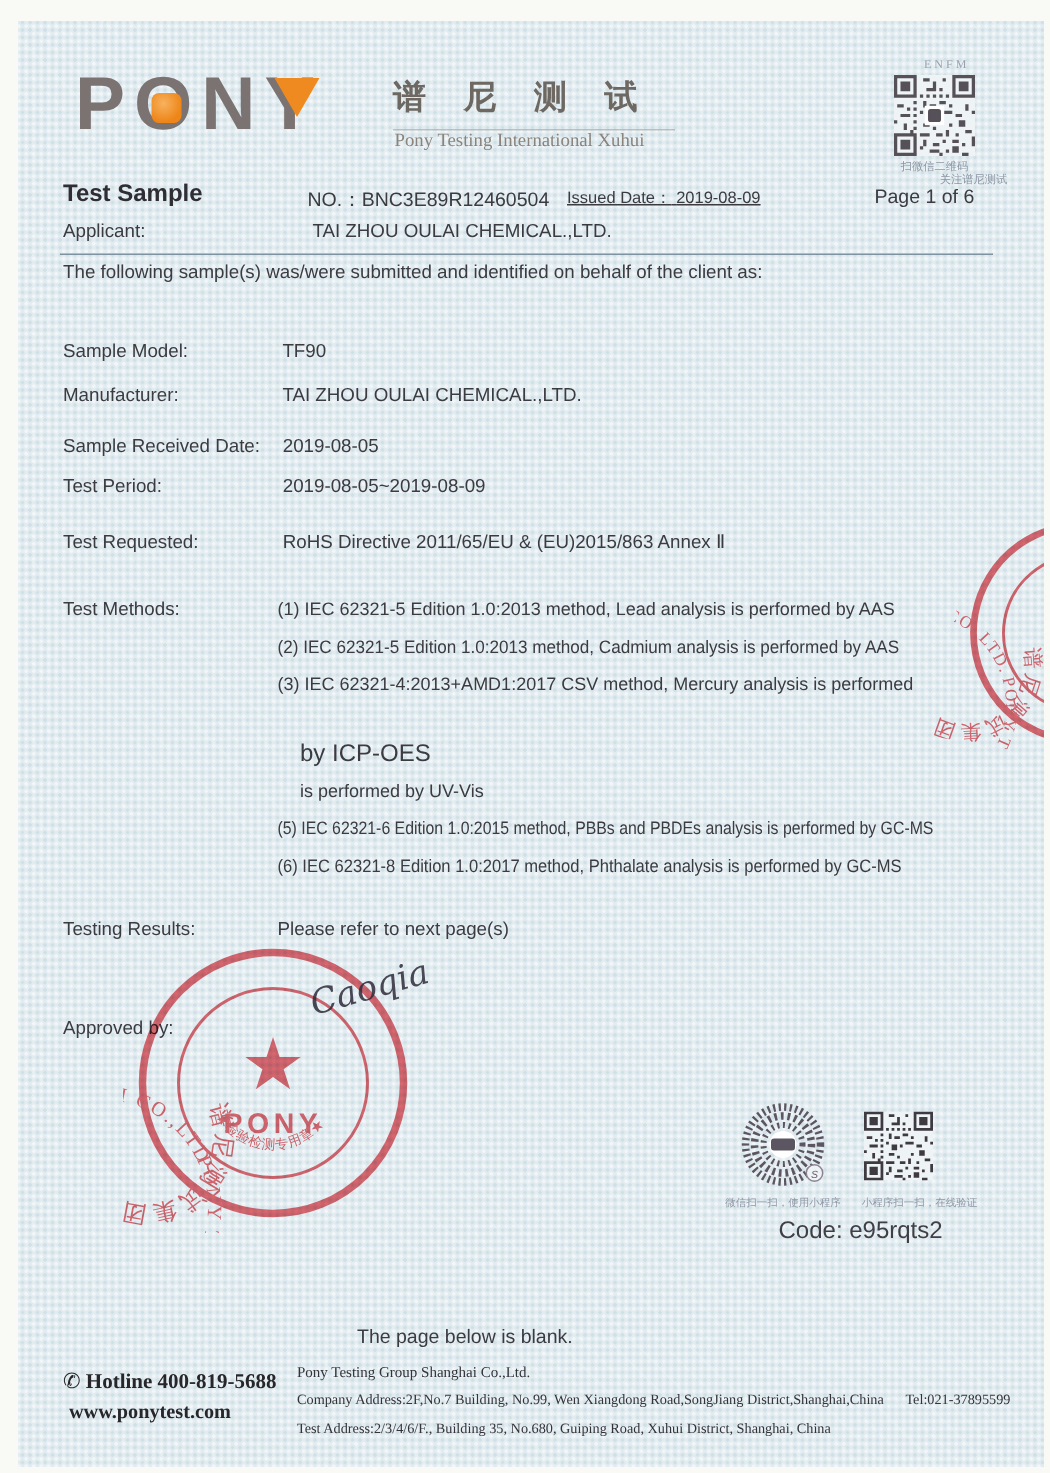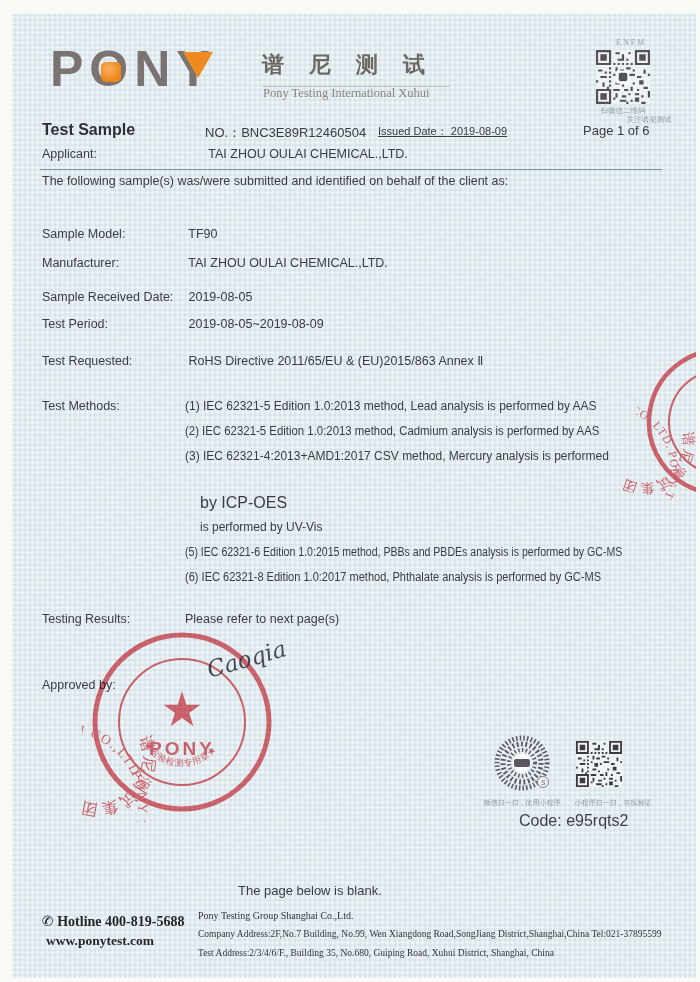--- a/index.html
+++ b/index.html
@@ -218,21 +218,21 @@
     <div class="t" style="left:238px;top:836px;font-size:13px;margin-top:47px;">The page below is blank.</div>
 
     <div class="footer-bold" style="left:42px;top:913px;font-size:14px;">
       <span style="font-family:'DejaVu Sans',sans-serif;">✆</span>
       <span>Hotline 400-819-5688</span>
     </div>
     <div class="footer-bold" style="left:46px;top:933px;font-size:13.5px;">www.ponytest.com</div>
     <div class="footer-small" style="left:198px;top:910px;font-size:10px;">Pony Testing Group Shanghai Co.,Ltd.</div>
     <div class="footer-small" style="left:198px;top:929px;">
       <span>Company Address:2F,No.7 Building, No.99, Wen Xiangdong Road,SongJiang District,Shanghai,China</span>
-      <span style="margin-left:0;">Tel:021-37895599</span>
+      <span style="margin-left:12px;">Tel:021-37895599</span>
     </div>
     <div class="footer-small" style="left:198px;top:948px;">Test Address:2/3/4/6/F., Building 35, No.680, Guiping Road, Xuhui District, Shanghai, China</div>
   </div>
 
   <div class="edge top"></div>
   <div class="edge left"></div>
   <div class="edge right"></div>
   <div class="edge bottom"></div>
 </div>
 

